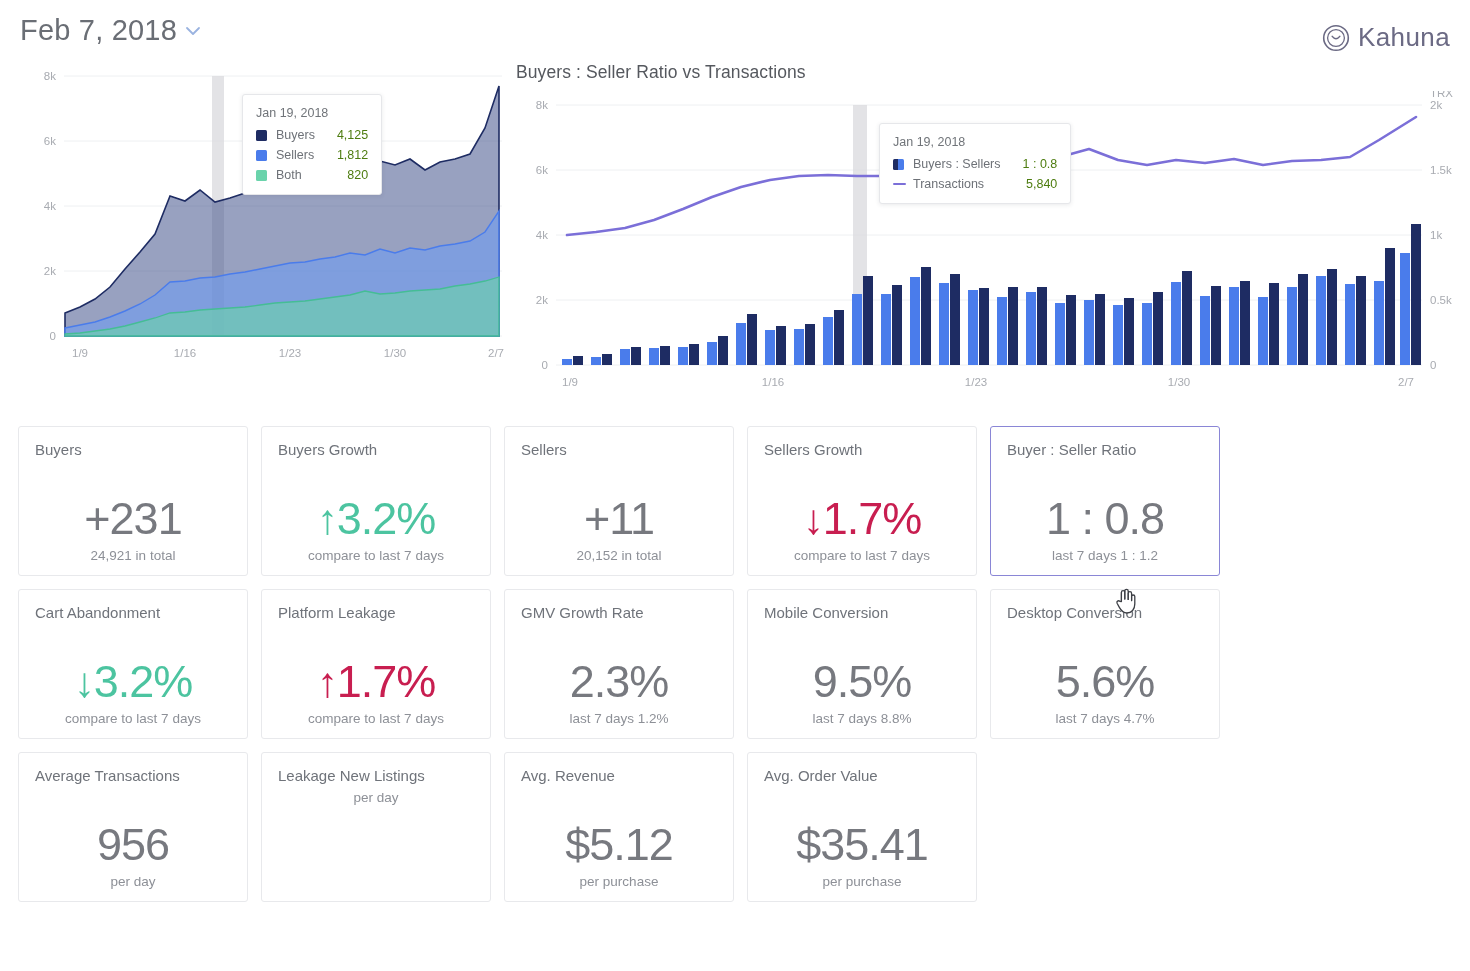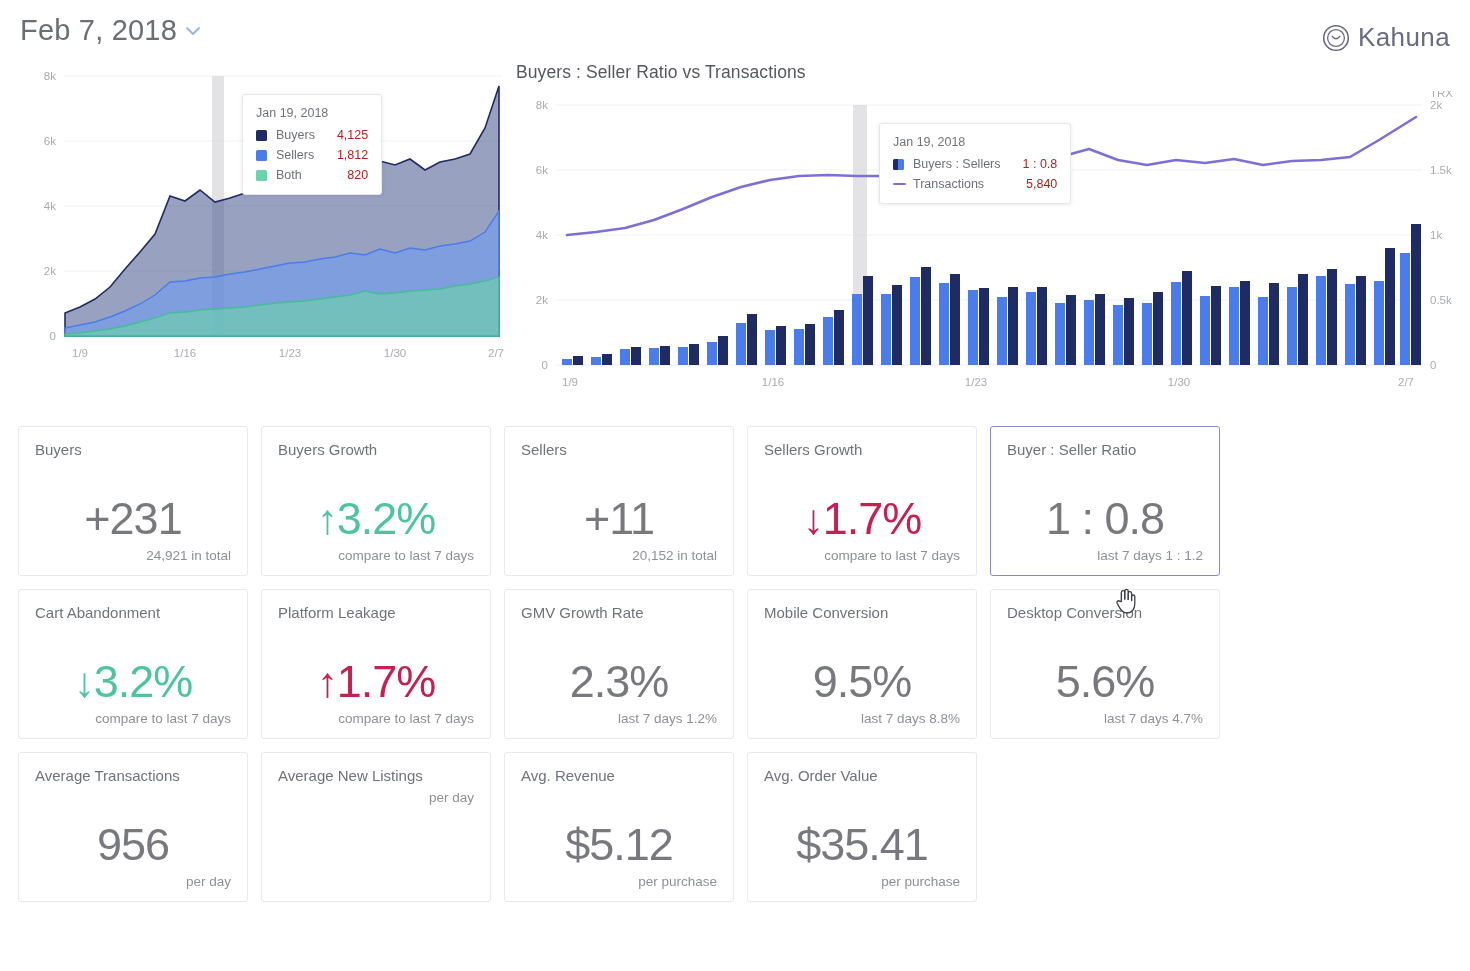--- a/index.html
+++ b/index.html
@@ -52,21 +52,21 @@
     padding: 11px 13px 12px 13px;
     z-index: 6;
   }
   .tip-date { font-size: 12.5px; color: #707479; margin-bottom: 8px; }
   .tip-row { display: flex; align-items: center; font-size: 12.5px; color: #6d7177; margin-top: 6px; }
   .tip-row:first-of-type { margin-top: 0; }
   .swatch { width: 11px; height: 11px; border-radius: 1.5px; flex: 0 0 auto; margin-right: 9px; }
   .swatch.split { background: linear-gradient(90deg,#1e2c63 0 50%, #4a7ceb 50% 100%); }
   .dash { width: 13px; height: 2.5px; border-radius: 2px; flex: 0 0 auto; margin-right: 7px; }
   .tip-name { white-space: nowrap; }
-  .tip-val { margin-left: auto; padding-left: 22px; white-space: nowrap; color: #b91c1c; }
+  .tip-val { margin-left: auto; padding-left: 22px; white-space: nowrap; color: #4d7c0f; }
 
   
   .cards { display: flex; flex-wrap: wrap; gap: 13px; margin-top: 14px; }
   .card {
     width: 230px; height: 150px;
     background: #fff;
     border: 1px solid #e8e9ec;
     border-radius: 3px;
     padding: 14px 16px 12px 16px;
     position: relative;
@@ -81,21 +81,21 @@
     font-size: 45px; font-weight: 300;
     color: #77797f; line-height: 1.02;
     letter-spacing: -1px;
     white-space: nowrap;
   }
   .card-value.up-green { color: #4cc4a0; }
   .card-value.down-green { color: #4cc4a0; }
   .card-value.up-red { color: #c81e50; }
   .card-value.down-red { color: #c81e50; }
   .arrow { font-size: 42px; font-weight: 300; }
-  .card-sub { margin-top: 6px; text-align: right; font-size: 13.5px; color: #8d9097; }
+  .card-sub { margin-top: 6px; text-align: center; font-size: 13.5px; color: #8d9097; }
 
   .cursor-hand { position: absolute; left: 1113px; top: 586px; width: 24px; height: 30px; z-index: 20; pointer-events: none; }
 </style>
 </head>
 <body>
 
 <div class="page">
 
   <div class="header">
     <div class="date-picker">
@@ -345,21 +345,21 @@
         <div class="card-title">Desktop Conversion</div>
         <div class="card-value"><span>5.6%</span></div>
         <div class="card-sub">last 7 days 4.7%</div>
       </div>
       <div class="card">
         <div class="card-title">Average Transactions</div>
         <div class="card-value"><span>956</span></div>
         <div class="card-sub">per day</div>
       </div>
       <div class="card">
-        <div class="card-title">Average New Listings</div>
+        <div class="card-title">Leakage New Listings</div>
         <div class="card-sub">per day</div>
       </div>
       <div class="card">
         <div class="card-title">Avg. Revenue</div>
         <div class="card-value"><span>$5.12</span></div>
         <div class="card-sub">per purchase</div>
       </div>
       <div class="card">
         <div class="card-title">Avg. Order Value</div>
         <div class="card-value"><span>$35.41</span></div>

